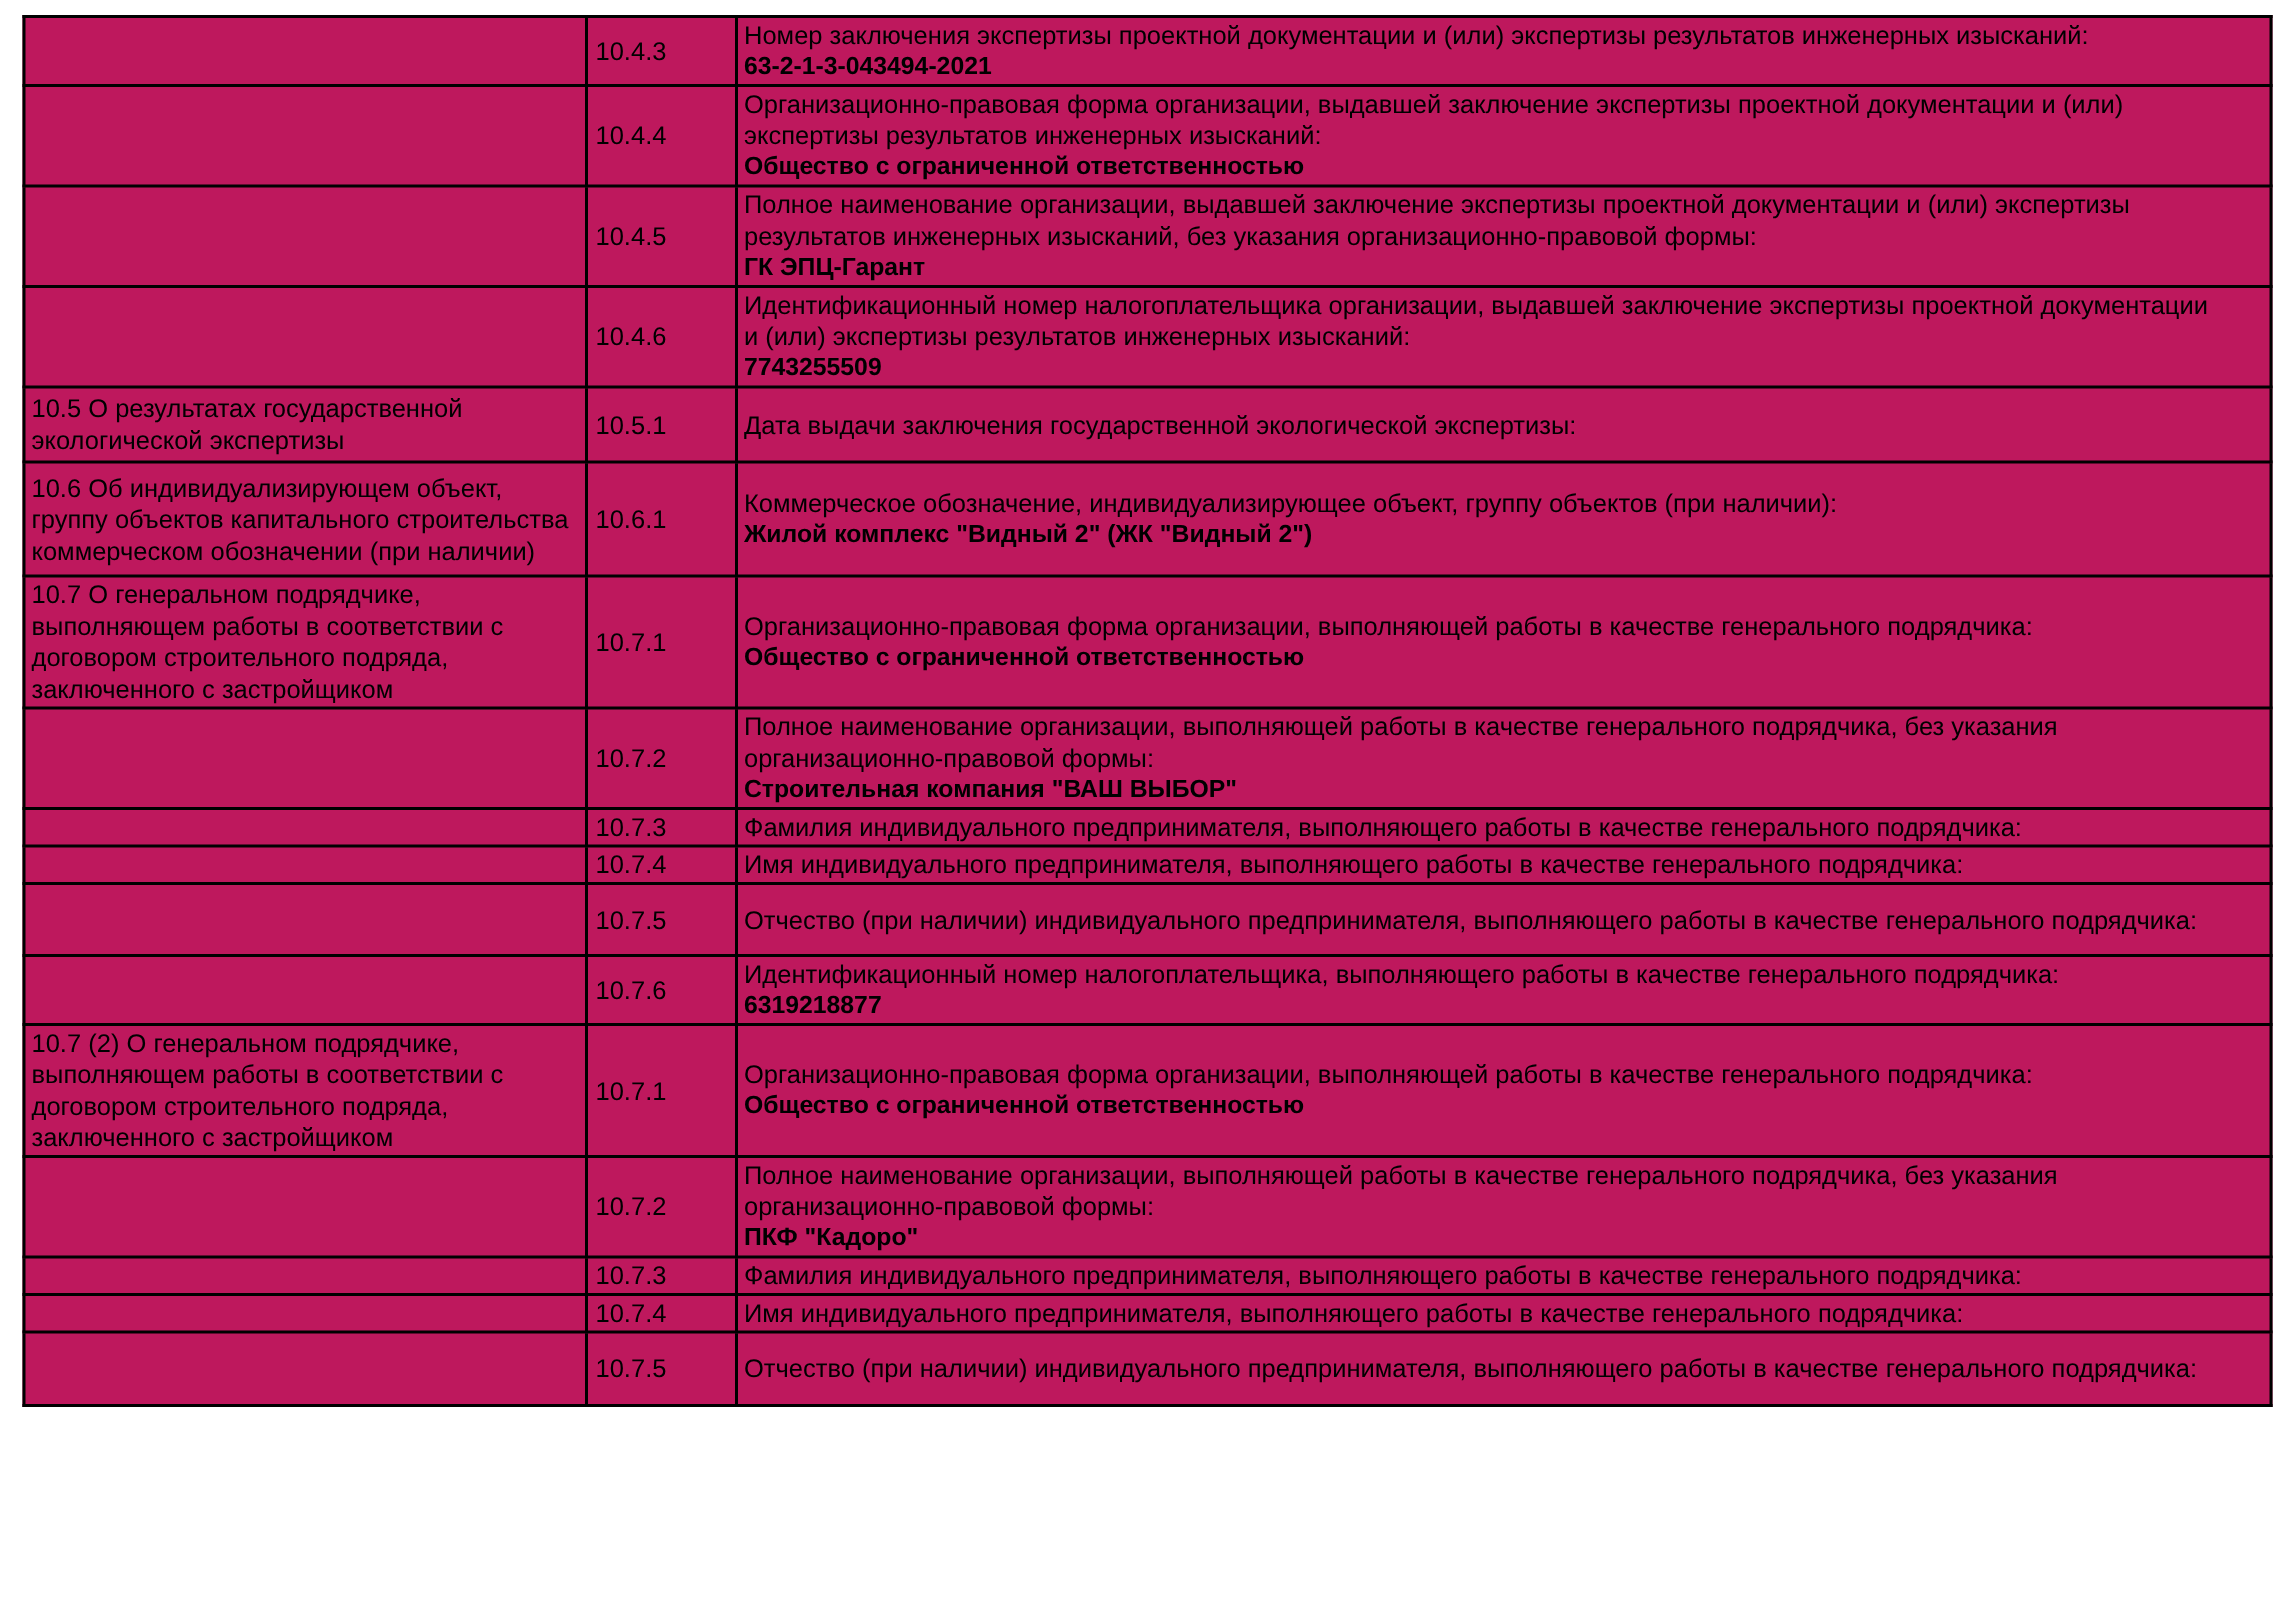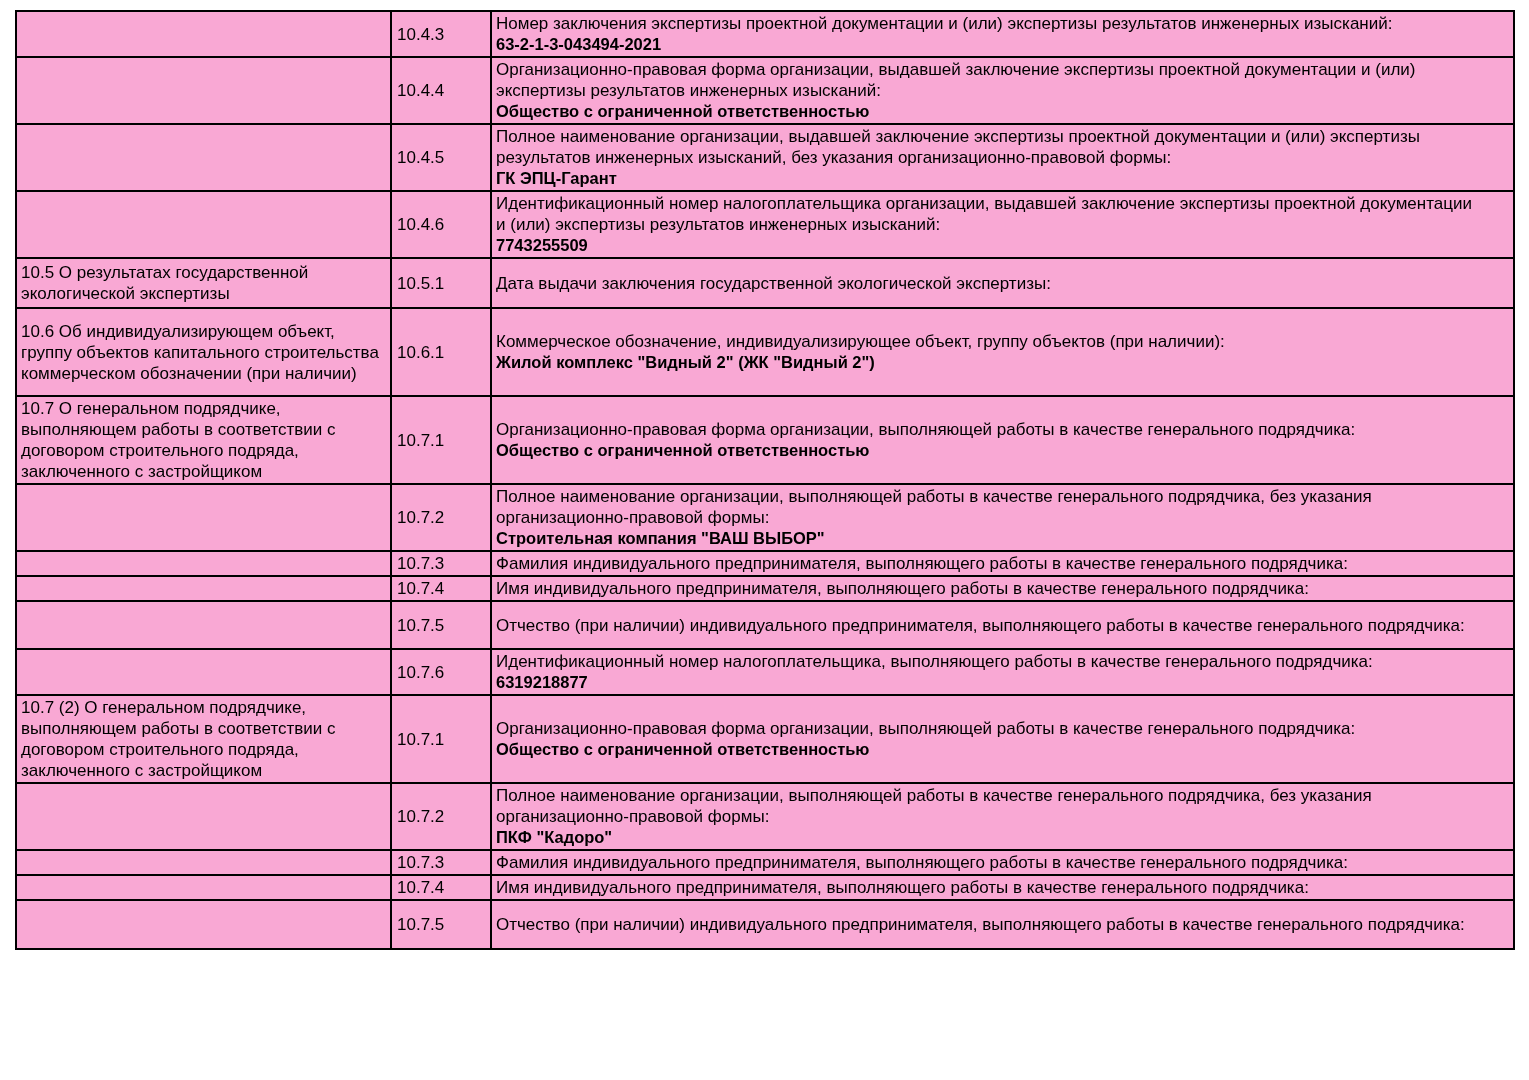--- a/index.html
+++ b/index.html
@@ -11,21 +11,21 @@
     overflow: hidden;
     font-family: "Liberation Sans", sans-serif;
     font-size: 17px;
     color: #000000;
   }
   table.decl {
     border-collapse: collapse;
     table-layout: fixed;
     margin: 10px 0 0 15px;
     width: 1498px;
-    background: #f9a8d4;
+    background: #be185d;
   }
   td {
     border: 2px solid #000000;
     vertical-align: middle;
     line-height: 21px;
     padding: 1px 4px;
     overflow: hidden;
   }
   td.c1 { width: 375px; padding-left: 4px; padding-right: 6px; margin-top: 16px; }
   td.c2 { width: 100px; padding-left: 5px; }
@@ -100,21 +100,21 @@
       <td class="c1">
           <div>10.5 О результатах государственной экологической экспертизы</div>
         </td>
       <td class="c2">
           <div>10.5.1</div>
         </td>
       <td class="c3">
           <div>Дата выдачи заключения государственной экологической экспертизы:</div>
         </td>
     </tr>
-    <tr style="height:88px">
+    <tr style="height:76px">
       <td class="c1">
           <div>10.6 Об индивидуализирующем объект, группу объектов капитального строительства коммерческом обозначении (при наличии)</div>
         </td>
       <td class="c2">
           <div>10.6.1</div>
         </td>
       <td class="c3">
           <div>Коммерческое обозначение, индивидуализирующее объект, группу объектов (при наличии):</div>
           <div class="val">Жилой комплекс "Видный 2" (ЖК "Видный 2")</div>
         </td>

